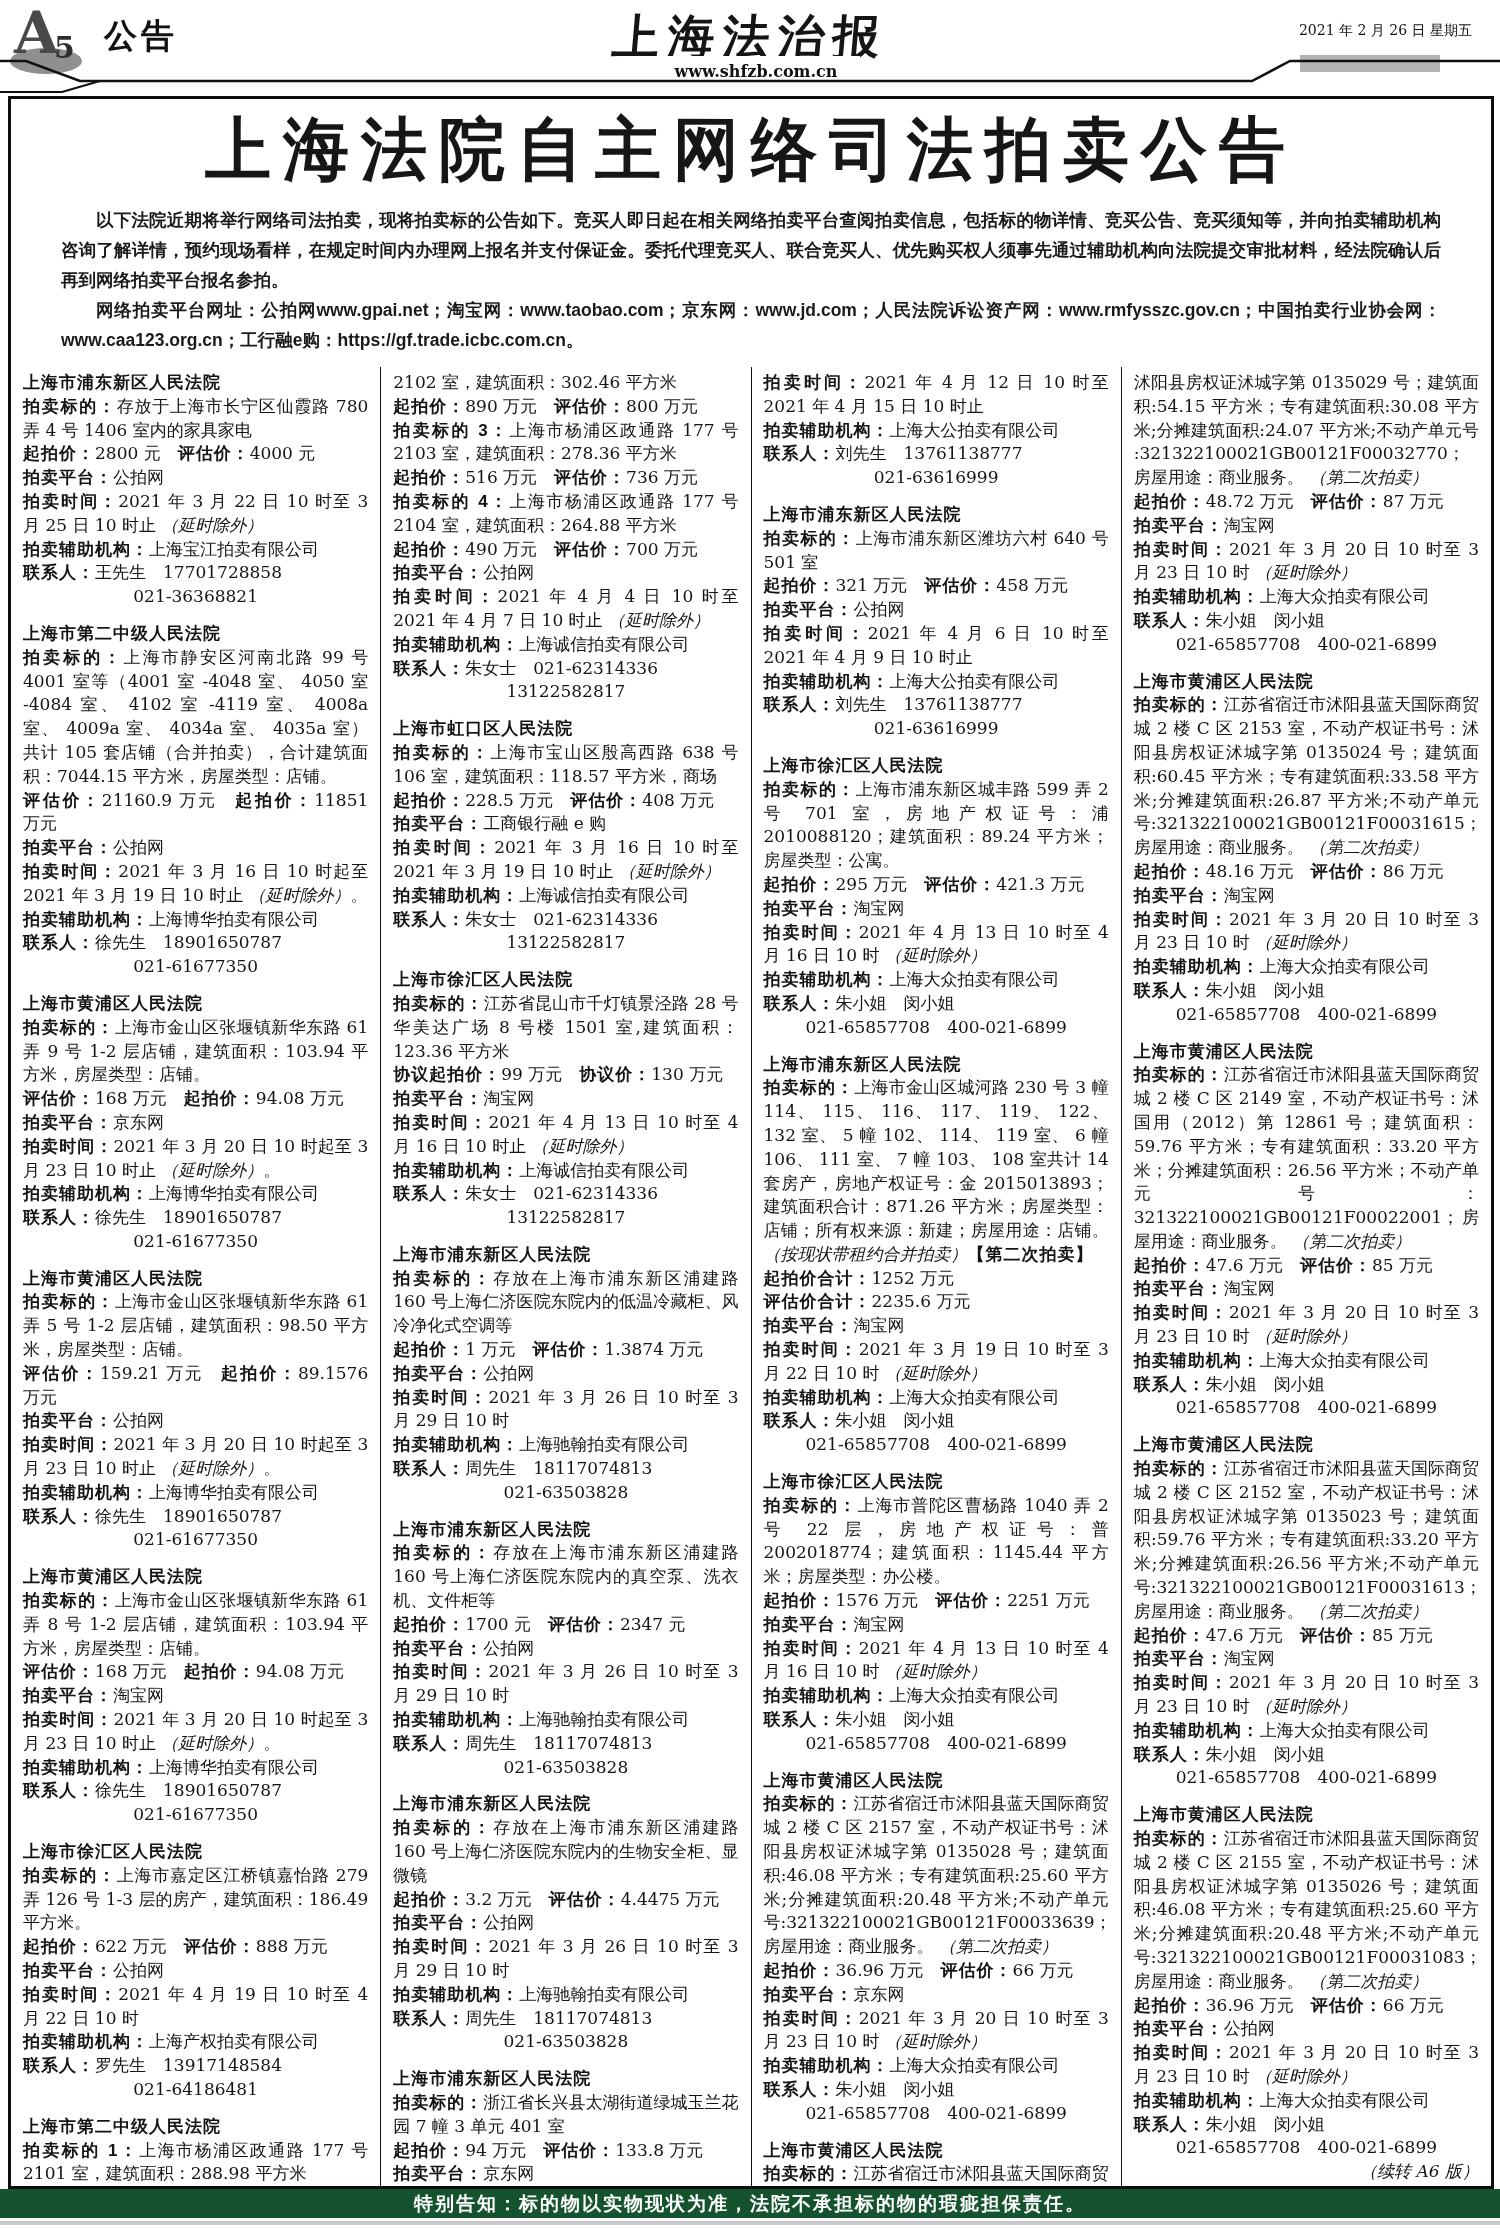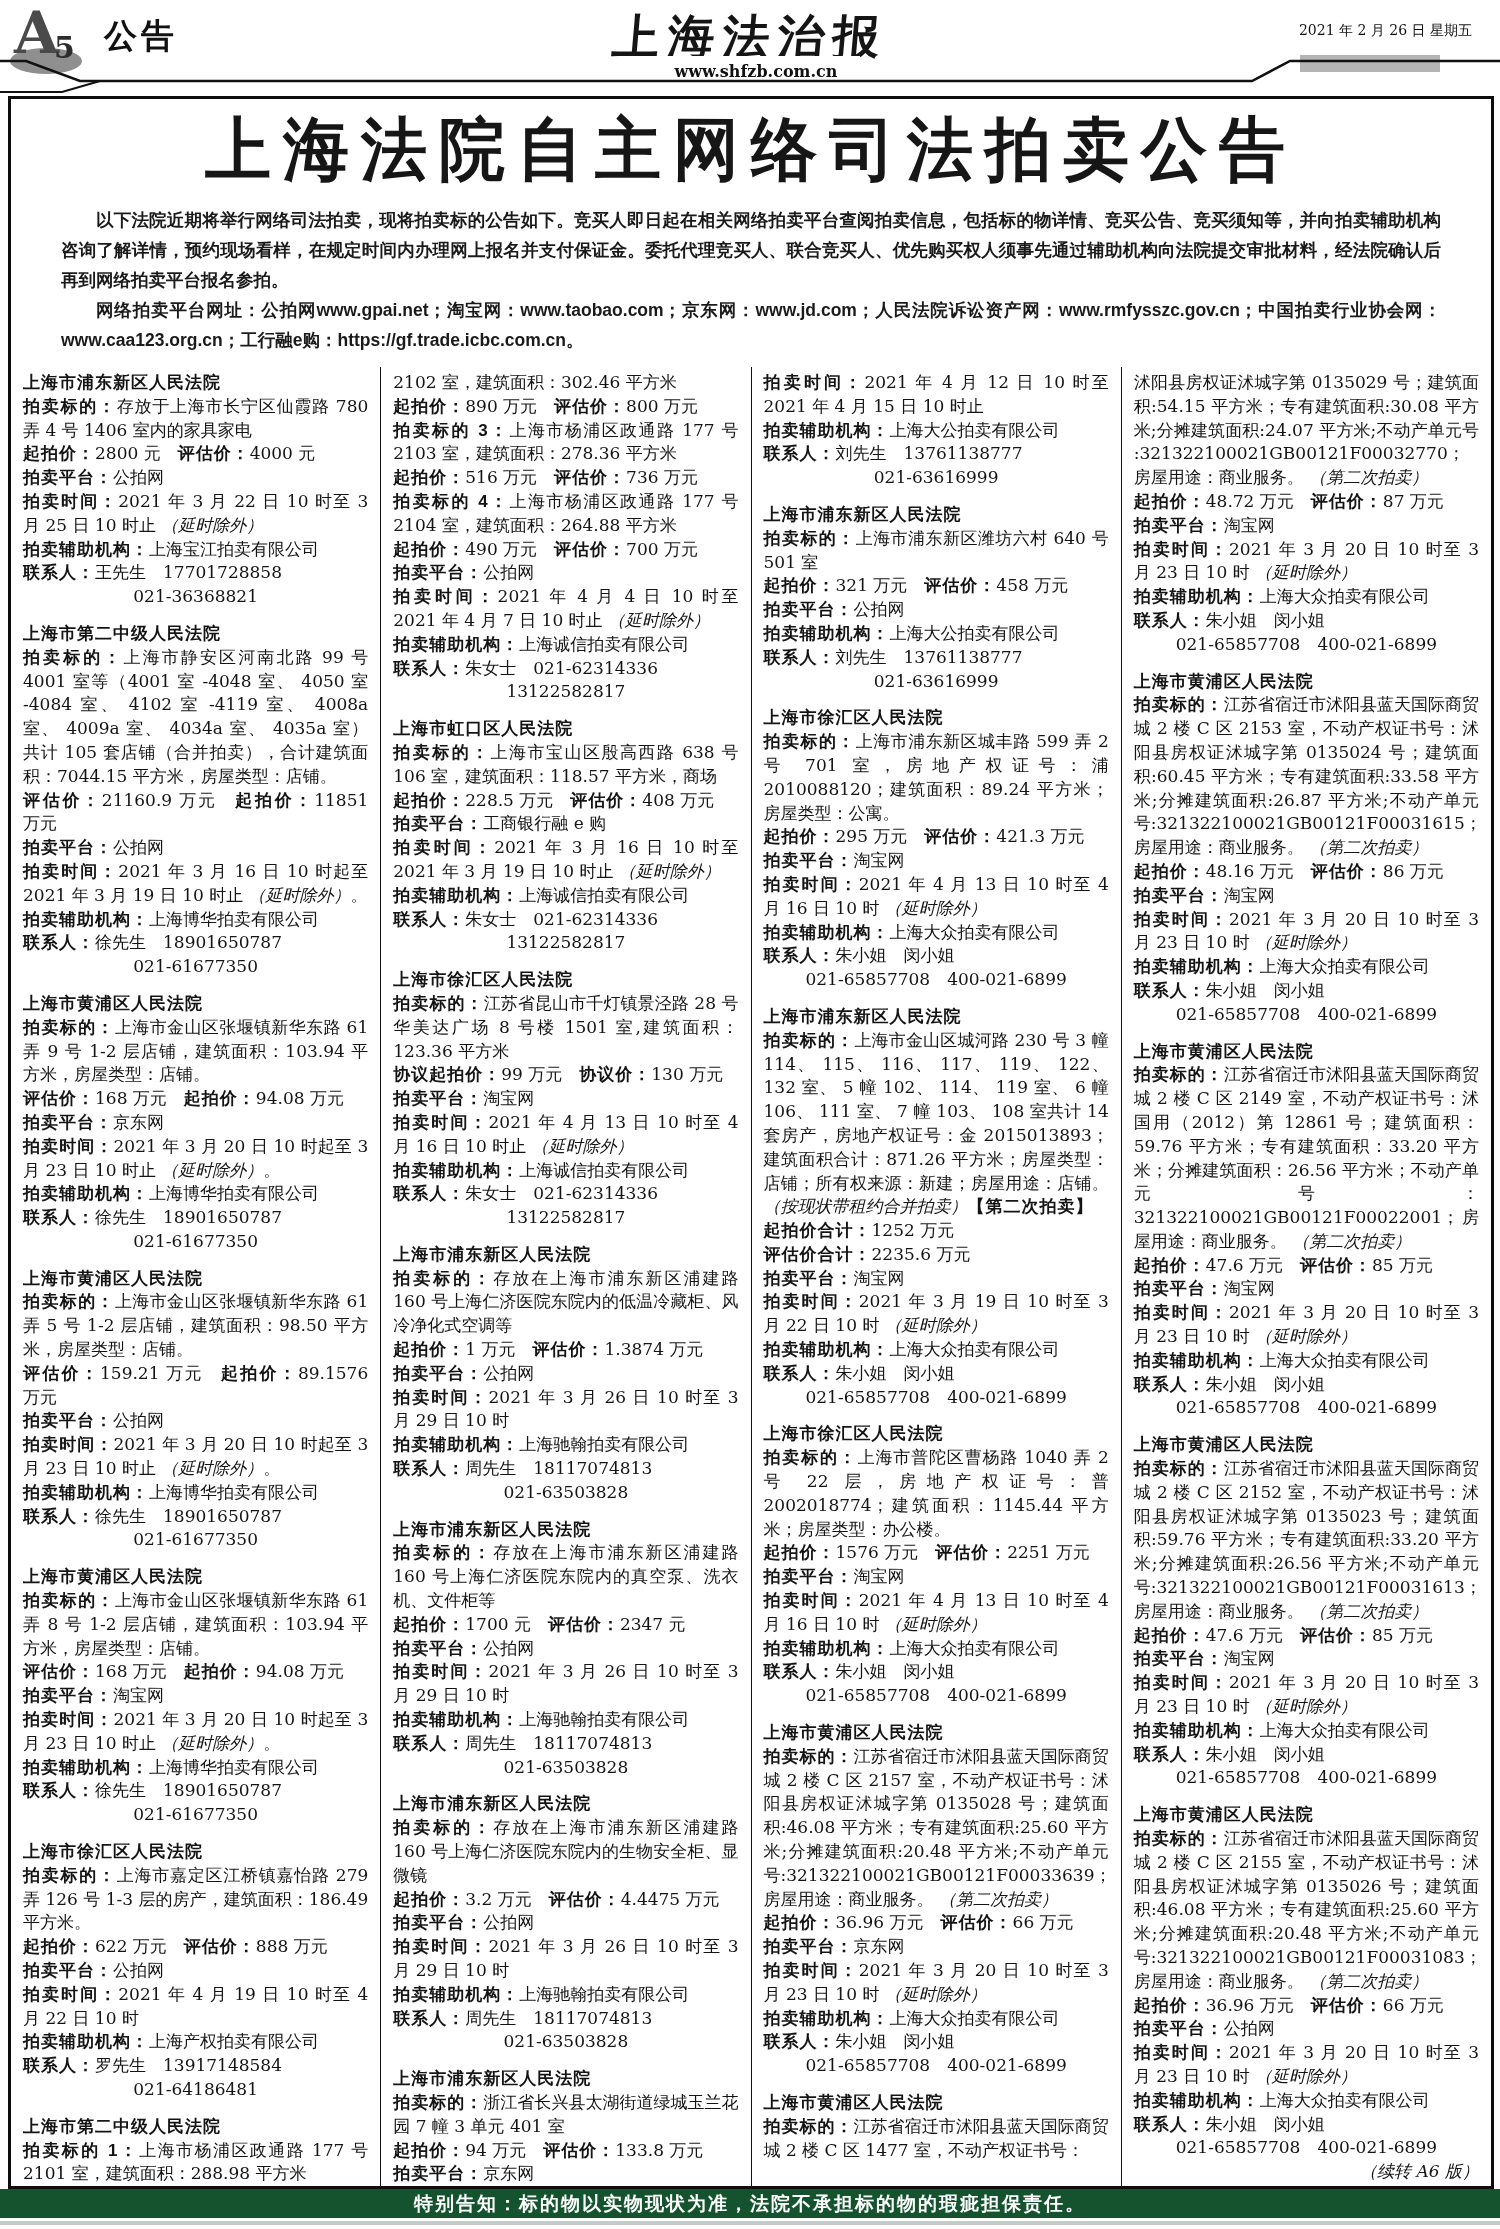--- a/index.html
+++ b/index.html
@@ -222,20 +222,21 @@
             <div class="para p"><span class="lb">拍卖时间：</span><span class="tx">2021 年 4 月 12 日 10 时至 2021 年 4 月 15 日 10 时止</span></div>
             <div class="para p"><span class="lb">拍卖辅助机构：</span><span class="tx">上海大公拍卖有限公司</span></div>
             <div class="para p"><span class="lb">联系人：</span><span class="tx">刘先生　13761138777</span></div>
             <div class="para phone"><span class="tx">021-63616999</span></div>
           </div>
           <div class="block">
             <div class="para court"><span class="lb">上海市浦东新区人民法院</span></div>
             <div class="para p"><span class="lb">拍卖标的：</span><span class="tx">上海市浦东新区潍坊六村 640 号 501 室</span></div>
             <div class="para p"><span class="lb">起拍价：</span><span class="tx">321 万元　</span><span class="lb">评估价：</span><span class="tx">458 万元</span></div>
             <div class="para p"><span class="lb">拍卖平台：</span><span class="tx">公拍网</span></div>
+            <div class="para p"><span class="lb">拍卖时间：</span><span class="tx">2021 年 4 月 6 日 10 时至 2021 年 4 月 9 日 10 时止</span></div>
             <div class="para p"><span class="lb">拍卖辅助机构：</span><span class="tx">上海大公拍卖有限公司</span></div>
             <div class="para p"><span class="lb">联系人：</span><span class="tx">刘先生　13761138777</span></div>
             <div class="para phone"><span class="tx">021-63616999</span></div>
           </div>
           <div class="block">
             <div class="para court"><span class="lb">上海市徐汇区人民法院</span></div>
             <div class="para p"><span class="lb">拍卖标的：</span><span class="tx">上海市浦东新区城丰路 599 弄 2 号 701 室，房地产权证号：浦 2010088120；建筑面积：89.24 平方米；房屋类型：公寓。</span></div>
             <div class="para p"><span class="lb">起拍价：</span><span class="tx">295 万元　</span><span class="lb">评估价：</span><span class="tx">421.3 万元</span></div>
             <div class="para p"><span class="lb">拍卖平台：</span><span class="tx">淘宝网</span></div>
             <div class="para p"><span class="lb">拍卖时间：</span><span class="tx">2021 年 4 月 13 日 10 时至 4 月 16 日 10 时 </span><span class="k">（延时除外）</span></div>

